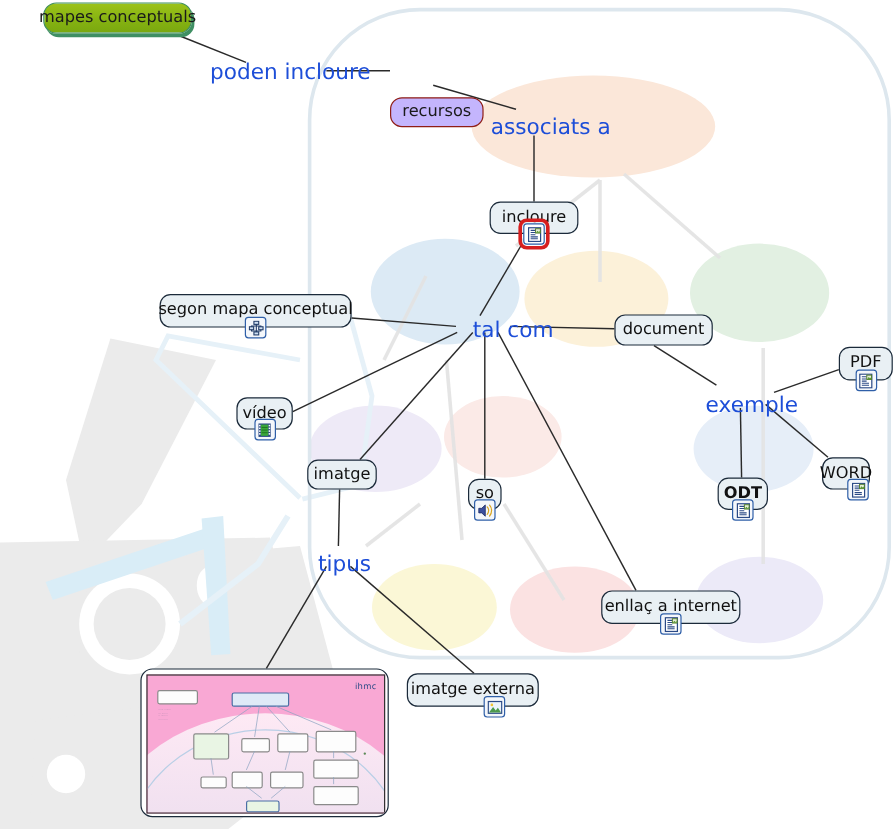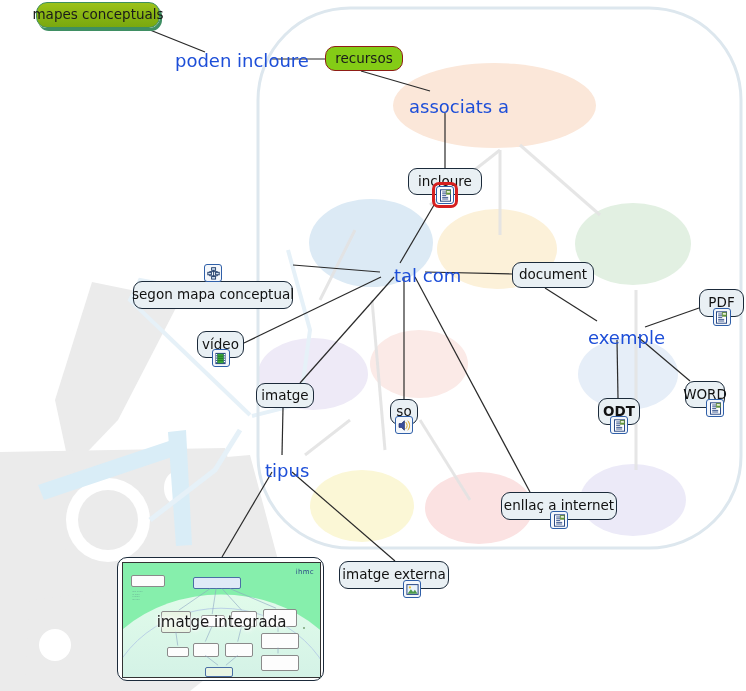--- a/index.html
+++ b/index.html
@@ -33,24 +33,25 @@
 
   .node.root{
     background:linear-gradient(180deg,#9cc21a 0%,#86b312 55%,#7aa80f 100%);
     border:1.6px solid #3f8f5e;
     border-radius:11px;
     color:#1a1a1a;
     box-shadow:2px 3px 0 0 #3f8f63;
     font-size:13.5px;
   }
   .node.resource{
-    background:#84cc16;
+    background:#c4b5fd;
     border:1.6px solid #8f1d16;
     border-radius:10px;
     color:#1a1a1a;
+    margin-top:35px;
   }
 
   
   .icon-badge{
     position:absolute;
     width:18px;height:18px;
     box-sizing:border-box;
     border:1.3px solid #2f5fa8;
     border-radius:3px;
     background:#f4f7fb;
@@ -84,21 +85,21 @@
     border:1.6px solid #1b2a3a;
     border-radius:10px;
     background:#ffffff;
     overflow:hidden;
     padding:4px;
   }
   .img-inner{
     position:relative;
     width:100%;height:100%;
     border:1px solid #333;
-    background:#86efac;
+    background:#f9a8d4;
     overflow:hidden;
   }
   .img-caption{
     position:absolute;
     left:0;right:0;top:44%;
     text-align:center;
     font-size:15px;
     color:#1a1a1a;
     text-shadow:0 0 3px #fff,0 0 5px #fff,0 0 7px #fff;
     pointer-events:none;
@@ -216,21 +217,21 @@
             <path d="M3.2 3h4"></path>
             <path d="M3.2 4.8h4"></path>
             <path d="M3.2 6.6h4"></path>
             <path d="M3.2 8.4h6"></path>
             <path d="M3.2 10h6"></path>
           </g>
           <rect x="7.3" y="1.6" width="4" height="3.6" fill="#e8f0d8" stroke="#4d7a2b" stroke-width="0.8"></rect>
           <path d="M7.6 5 L8.9 3.2 L10 4.3 L11 3.4 L11 5 Z" fill="#5d9a33"></path>
         </svg>
       </div>
-      <div class="node" style="left: 133px; top: 245px; width: 160px; height: 28px; margin-top: 36px;">
+      <div class="node" style="left: 133px; top: 245px; width: 160px; height: 28px;">
         <span class="label">segon mapa conceptual</span>
       </div>
       <div class="icon-badge" style="left: 204px; top: 264px;">
         <svg width="13" height="13" viewBox="0 0 13 13">
           <rect x="4.6" y="0.7" width="4" height="2.6" fill="#cfe0f2" stroke="#1f3a66" stroke-width="0.9"></rect>
           <rect x="0.8" y="5.3" width="3.6" height="2.5" fill="#cfe0f2" stroke="#1f3a66" stroke-width="0.9"></rect>
           <rect x="8.6" y="5.3" width="3.6" height="2.5" fill="#cfe0f2" stroke="#1f3a66" stroke-width="0.9"></rect>
           <rect x="4.6" y="9.6" width="4" height="2.5" fill="#cfe0f2" stroke="#1f3a66" stroke-width="0.9"></rect>
           <g stroke="#1f3a66" stroke-width="0.9" fill="none">
             <path d="M6.6 3.3 L6.6 9.6"></path>
@@ -404,17 +405,16 @@
             <path d="M53,70 L55,84"></path>
             <path d="M90,64 L83,80"></path>
           <path d="M120,64 L116,80"></path>
             <path d="M157,64 L157,70"></path>
             <path d="M157,86 L157,92"></path>
           <path d="M83,94 L96,104"></path>
             <path d="M116,94 L104,104"></path>
         </g>
       </svg>
 
-      <div class="img-caption">imatge integrada</div>
     </div>
   </div>
 
 </div>
 
 </body></html>

